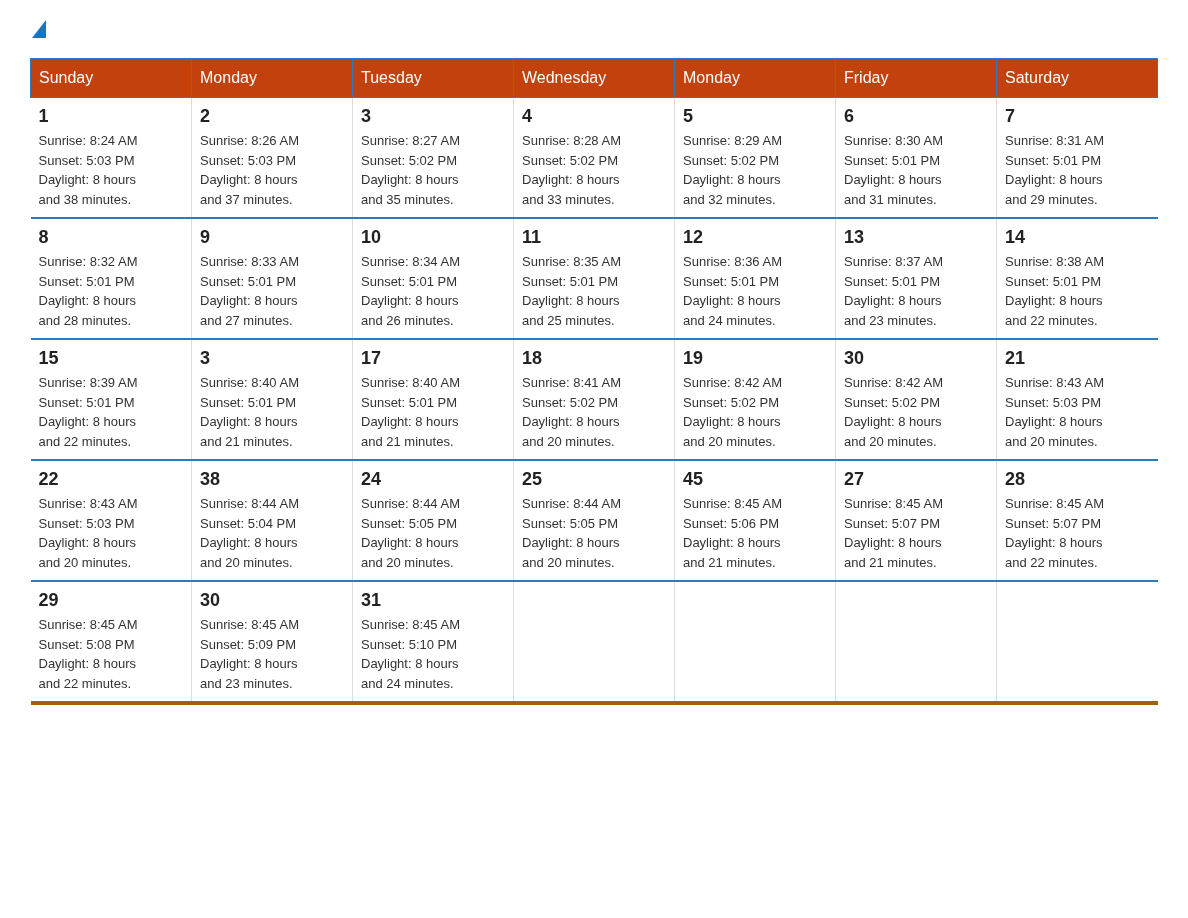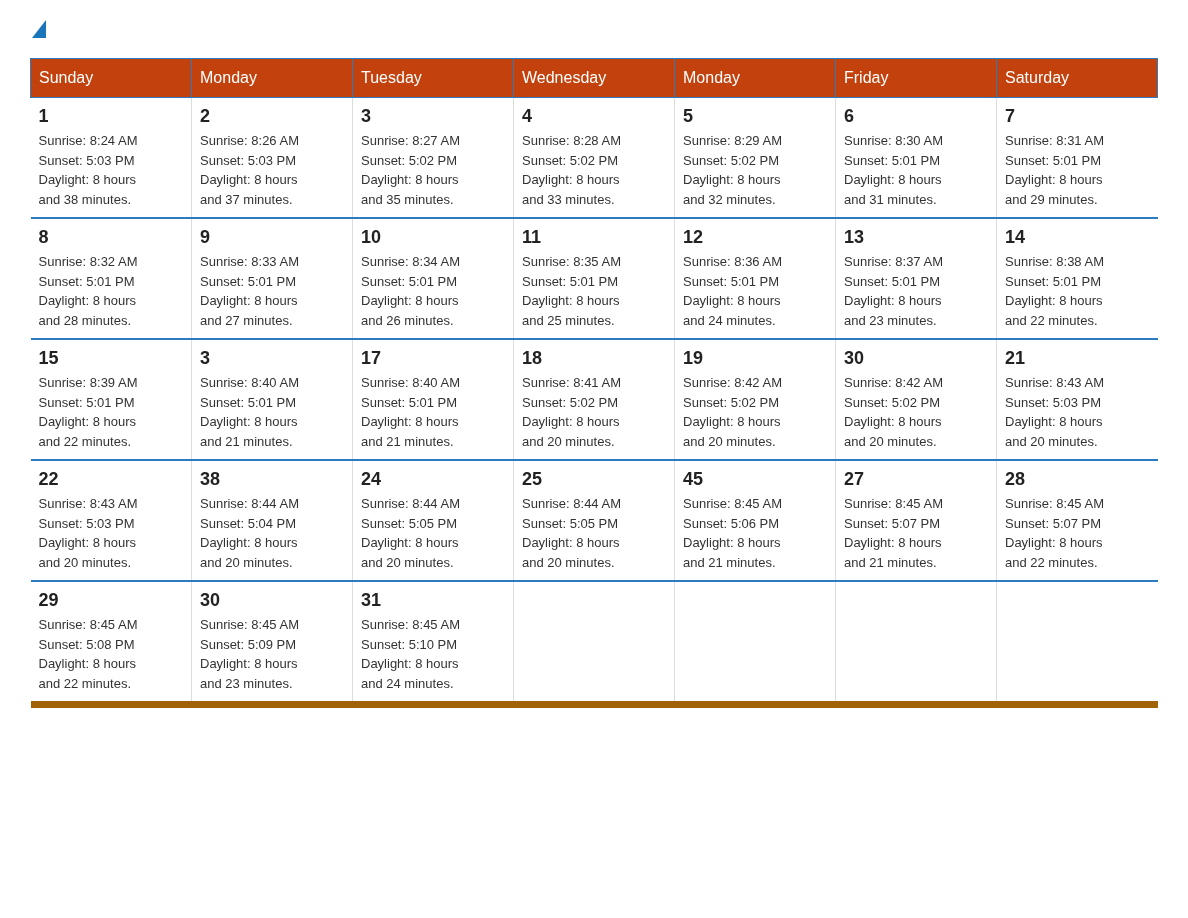--- a/index.html
+++ b/index.html
@@ -73,21 +73,21 @@
     tbody td {
       vertical-align: top;
       padding: 8px;
       font-size: 13px;
       color: #333;
       border-bottom: 2px solid #2a7bbf;
       border-right: 1px solid #ddd;
       height: 110px;
     }
     tbody td:last-child { border-right: none; }
-    tbody tr:last-child td { border-bottom: 7px solid #a16207; }
+    tbody tr:last-child td { border-bottom: 4px solid #a16207; }
     .day-num {
       font-size: 18px;
       font-weight: bold;
       color: #222;
       margin-bottom: 4px;
       display: block;
     }
     .day-info {
       font-size: 13px;
       line-height: 1.5;

